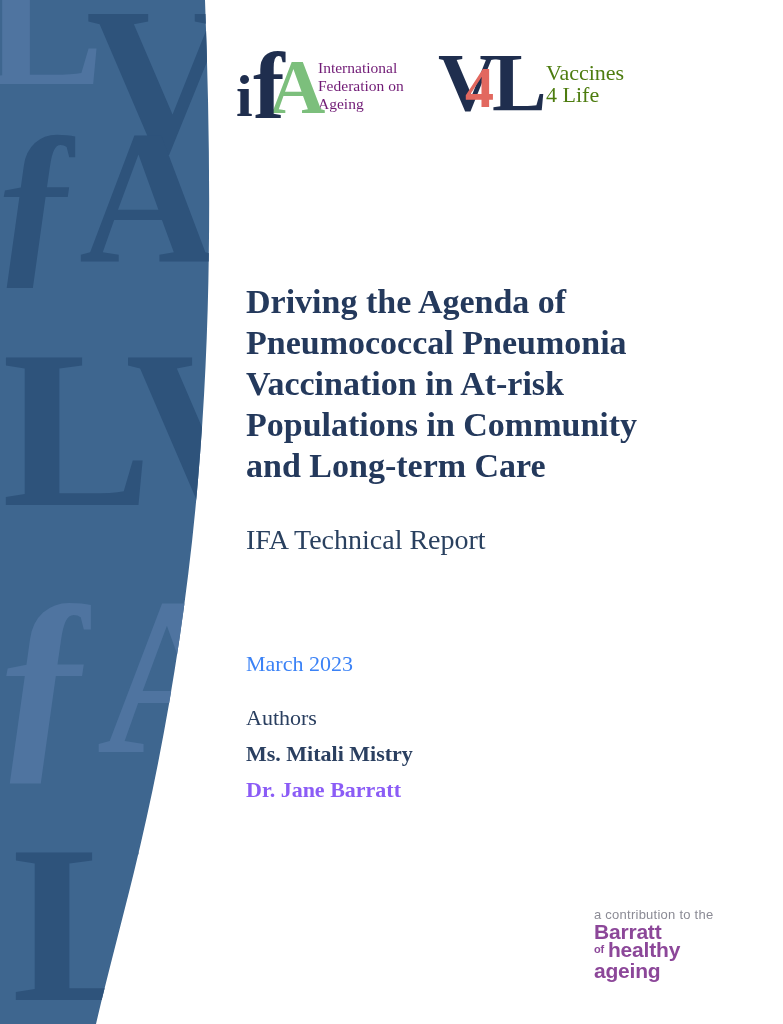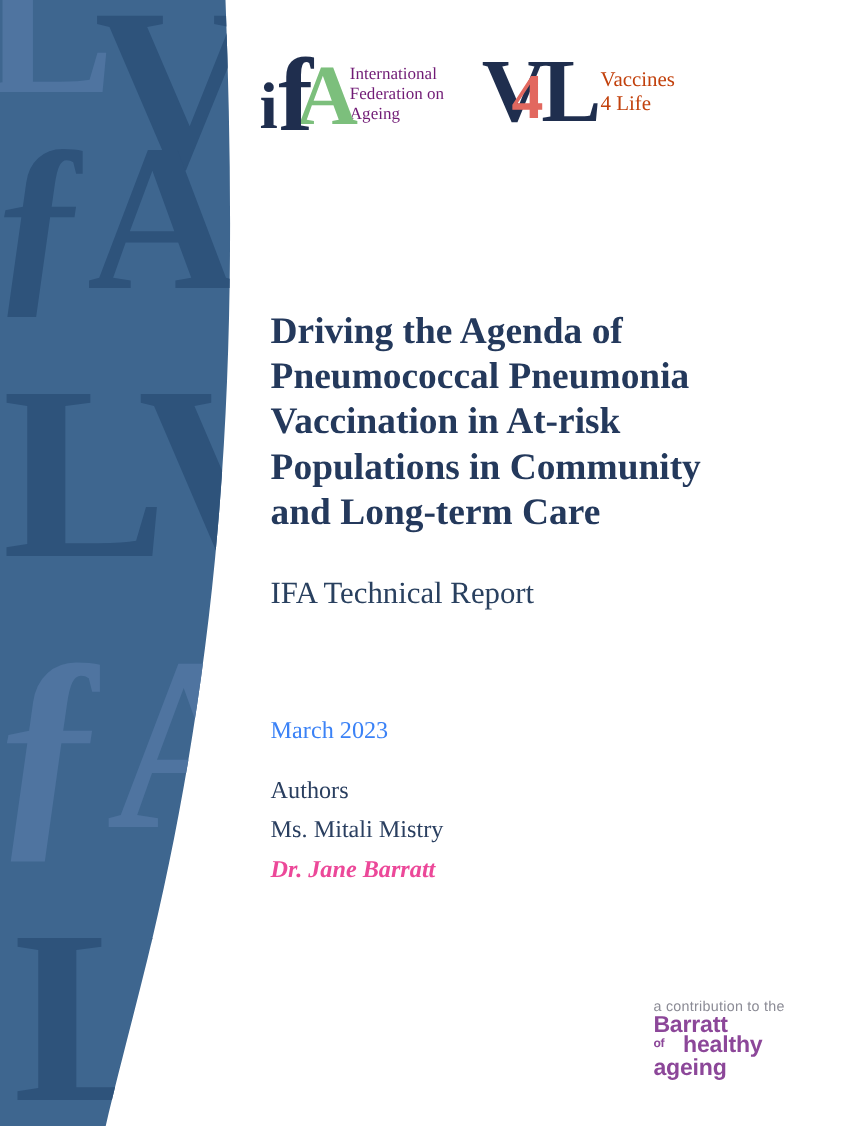--- a/index.html
+++ b/index.html
@@ -25,51 +25,51 @@
     font-size:15.5px; line-height:18px; color:#701a75;
   }
   .v4l-logo { position:absolute; left:440px; top:50px; }
   .v4l-mark { position:relative; width:100px; height:64px; }
   .v4l-mark .gv { position:absolute; font-weight:bold; line-height:1; }
   .v4l-v { left:-2px; top:-8px; font-size:82px; color:#1F2E4E; z-index:1; }
   .v4l-l { left:52px; top:-8px; font-size:82px; color:#1F2E4E; z-index:1; }
   .v4l-4 { left:25px; top:9px;  font-size:58px; color:#E2685F; z-index:2; }
   .v4l-words {
     position:absolute; left:546px; top:62px;
-    font-size:19px; line-height:22px; color:#c2410c;
+    font-size:22px; line-height:22px; color:#4d7c0f;
   }
 
   
   .title {
     position:absolute; left:246px; top:281px; width:490px;
     font-size:34px; line-height:41px; font-weight:bold; color:#24395C;
   }
   .subtitle {
     position:absolute; left:246px; top:524px;
     font-size:28px; color:#29405F;
   }
   .date {
     position:absolute; left:246px; top:651px;
     font-size:22px; color:#3b82f6;
   }
   .authors-label {
     position:absolute; left:246px; top:705px;
     font-size:22px; font-weight:normal; color:#2A3F60;
   }
-  .author-1 { position:absolute; left:246px; top:741px; font-size:22px; font-weight:normal; color:#2A3F60; }
-  .author-2 { position:absolute; left:246px; top:777px; font-size:22px; font-weight:bold; color:#ec4899;font-style:italic; }
+  .author-1 { position:absolute; left:246px; top:741px; font-size:22px; font-weight:bold; color:#2A3F60; }
+  .author-2 { position:absolute; left:246px; top:777px; font-size:22px; font-weight:bold; color:#8b5cf6; }
 
   
   .decade {
     position:absolute; left:594px; top:907px;
     font-family:"Liberation Sans","DejaVu Sans",sans-serif;
   }
   .decade-tagline { font-size:13px; letter-spacing:.25px; color:#8B8B95; margin-bottom:1px; }
   .decade-word { font-size:21px; line-height:17.5px; font-weight:bold; color:#8C4799; letter-spacing:-.2px; }
-  .decade-of   { font-size:11px; font-weight:bold; color:#8C4799; position:relative; top:-4px; margin-right:17px; }
+  .decade-of   { font-size:11px; font-weight:bold; color:#8C4799; position:relative; top:-4px; margin-right:4px; }
 </style>
 </head>
 <body>
 
 <div class="page">
 
   <div class="sidebar">
     <svg width="230" height="1024" viewBox="0 0 230 1024">
       <defs>
         <clipPath id="panelClip">

